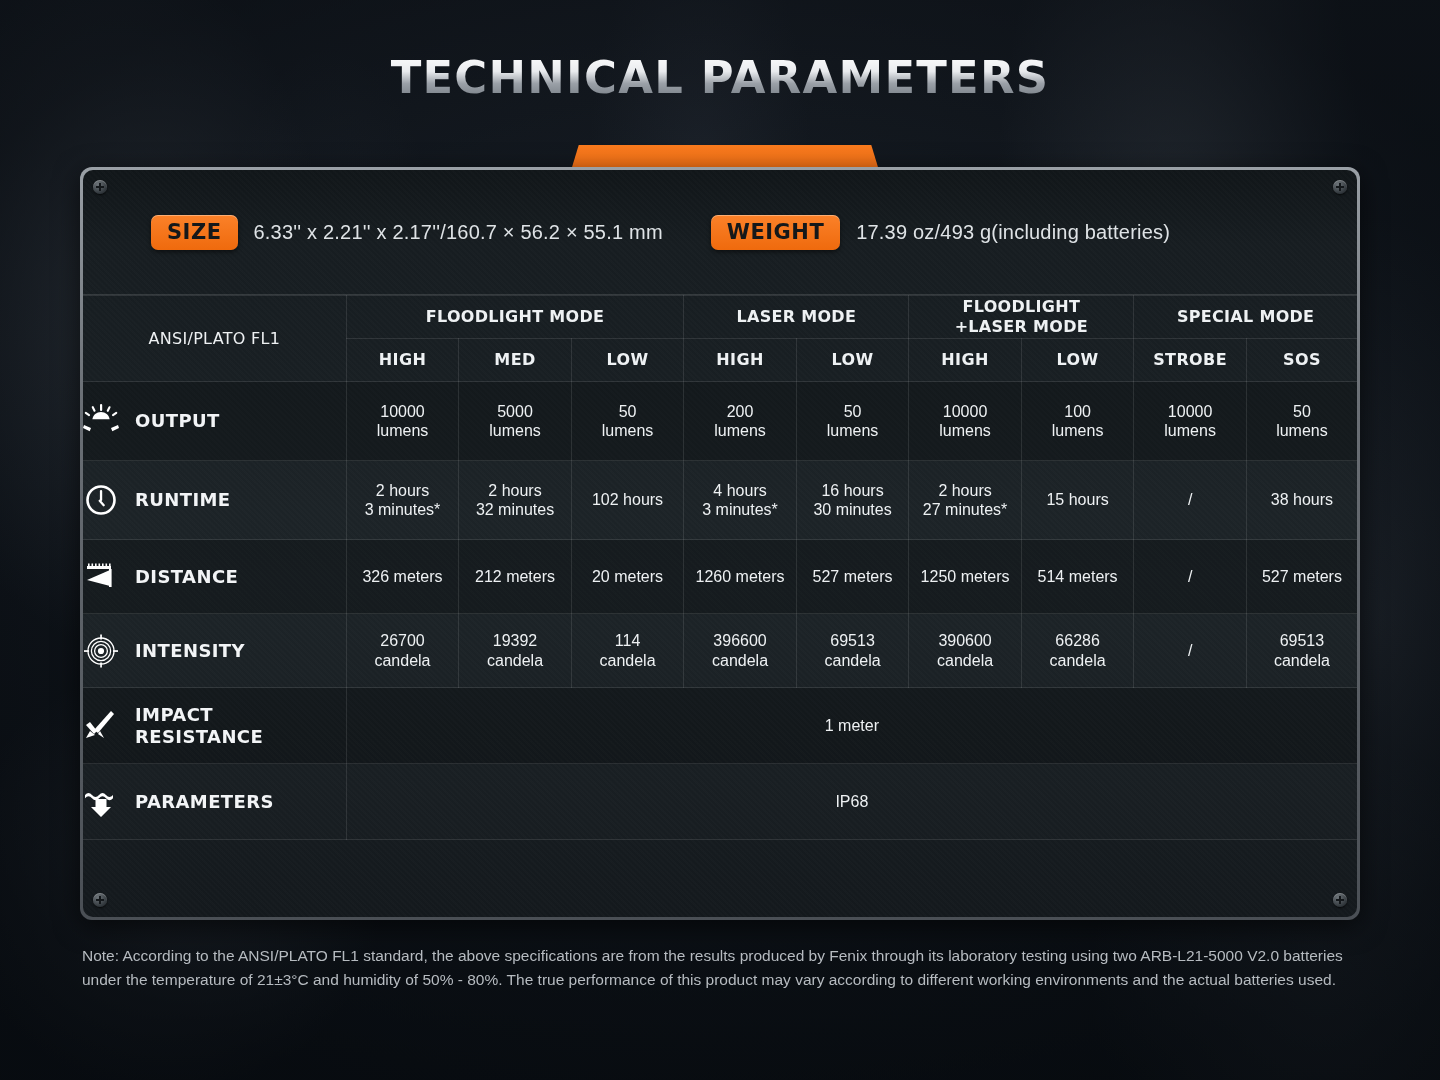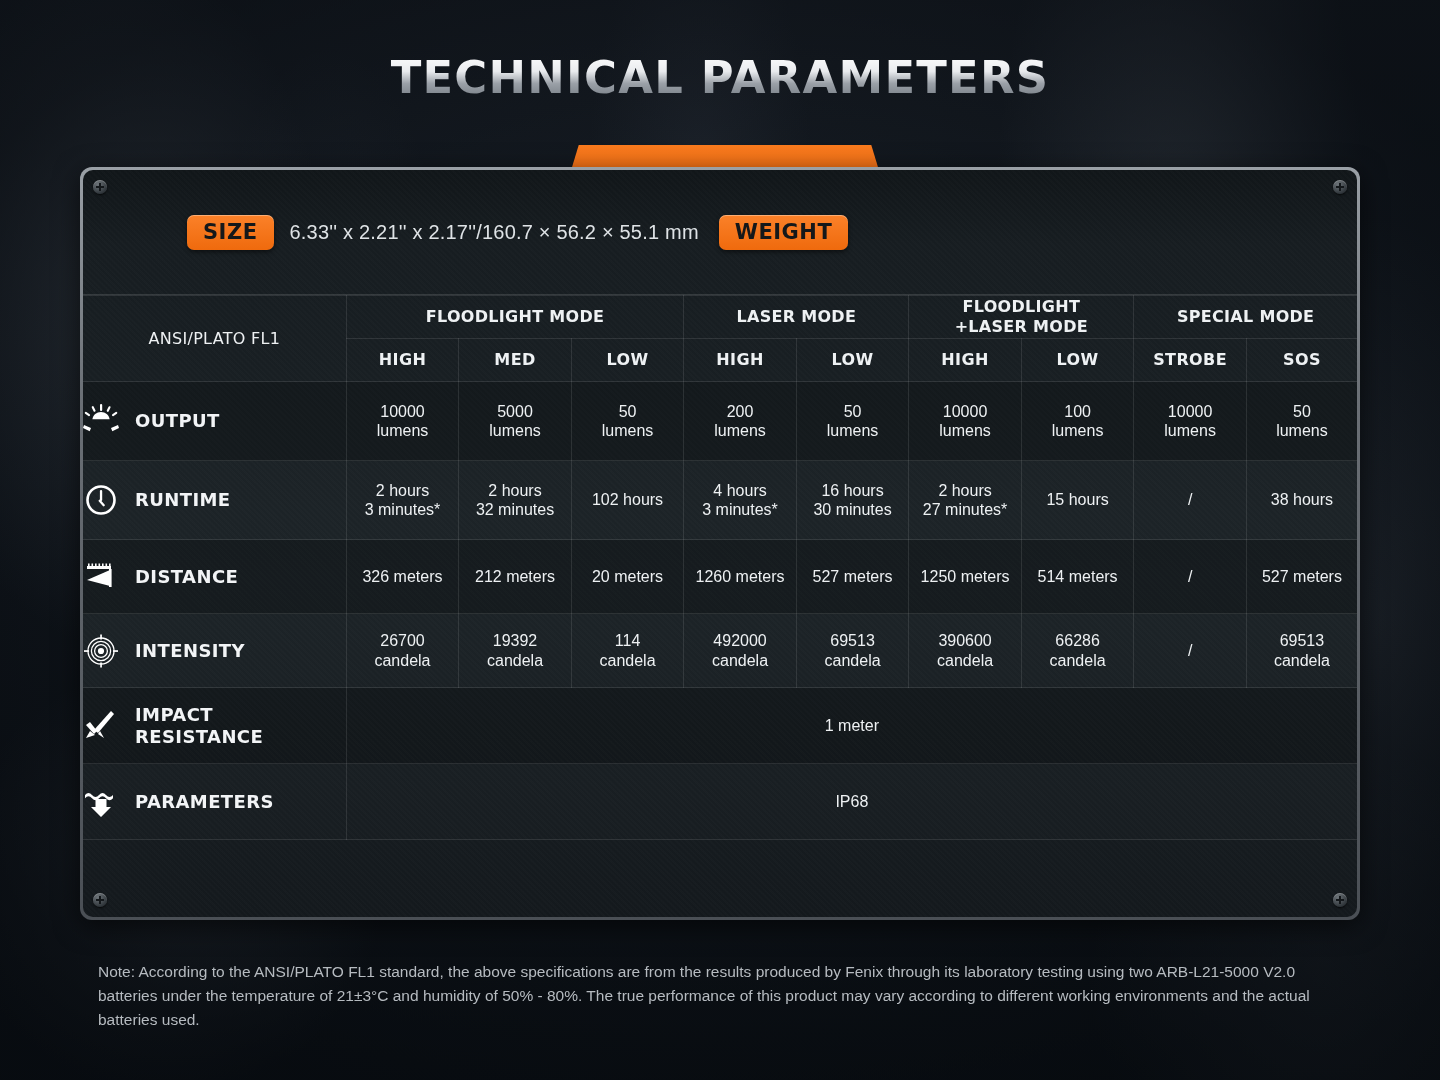--- a/index.html
+++ b/index.html
@@ -142,21 +142,21 @@
   .icon{width:36px;height:34px;flex:0 0 36px;display:block;}
   .datacell{font-size:16.5px;color:#f0f3f5;}
   .rowdark{background:rgba(0,0,0,.18);}
   .rowlite{background:rgba(255,255,255,.012);}
 
   
   .note{
     position:absolute;left:82px;top:944px;width:1290px;
     color:#b6bbc0;font-size:15.5px;line-height:1.55;
   }
-  .note p{margin:16px;}
+  .note p{margin:0;}
 </style>
 </head>
 <body>
 
 <div class="bg"></div>
 <div class="bg-vignette"></div>
 
 <div class="title-shadow">TECHNICAL PARAMETERS</div>
 <div class="title">TECHNICAL PARAMETERS</div>
 
@@ -164,26 +164,27 @@
 
 <div class="panel">
   <div class="panel-inner">
 
     <span class="screw tl"></span>
     <span class="screw tr"></span>
     <span class="screw bl"></span>
     <span class="screw br"></span>
 
     <div class="specstrip">
-      <div class="spec-group" style="margin-left:104px">
+      <div class="spec-group" style="margin-left:68px">
         <span class="badge">SIZE</span>
         <span class="spec-val">6.33'' x 2.21'' x 2.17''/160.7 × 56.2 × 55.1 mm</span>
       </div>
-      <div class="spec-group" style="margin-left:20px">
+      <div class="spec-group" style="margin-left:48px">
         <span class="badge">WEIGHT</span>
+        <span class="spec-val">17.39 oz/493 g(including batteries)</span>
       </div>
     </div>
 
     <table class="params">
       <colgroup>
         <col style="width:262px">
         <col style="width:112px">
           <col style="width:112px">
           <col style="width:112px">
         <col style="width:112px">
@@ -330,21 +331,21 @@
               </svg>
               <span class="txt">INTENSITY</span>
             </span>
           </td>
           <td class="datacell" style="white-space:pre-line">26700
 candela</td>
           <td class="datacell" style="white-space:pre-line">19392
 candela</td>
           <td class="datacell" style="white-space:pre-line">114
 candela</td>
-          <td class="datacell" style="white-space:pre-line">492000
+          <td class="datacell" style="white-space:pre-line">396600
 candela</td>
           <td class="datacell" style="white-space:pre-line">69513
 candela</td>
           <td class="datacell" style="white-space:pre-line">390600
 candela</td>
           <td class="datacell" style="white-space:pre-line">66286
 candela</td>
           <td class="datacell" style="white-space:pre-line">/</td>
           <td class="datacell nobord-r" style="white-space:pre-line">69513
 candela</td>

